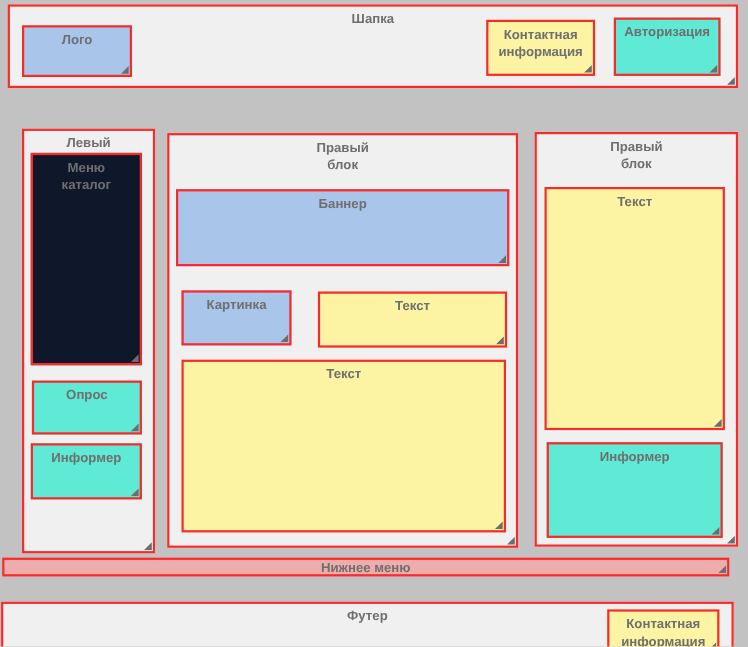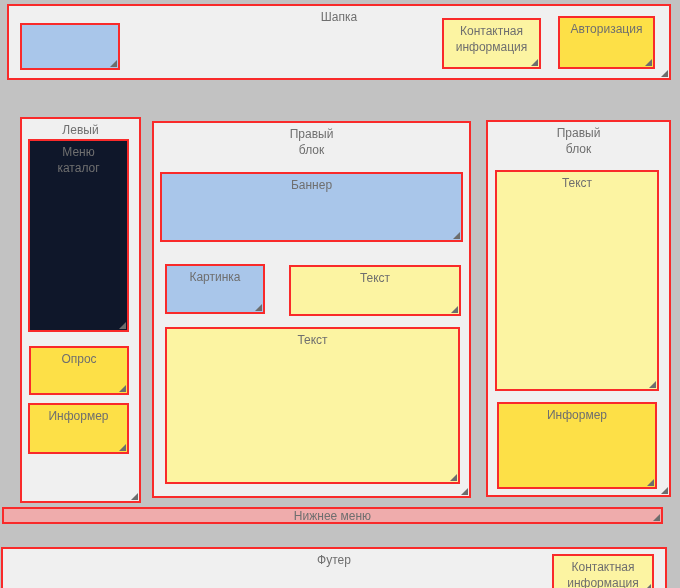--- a/index.html
+++ b/index.html
@@ -1,26 +1,26 @@
 <!DOCTYPE html>
 <html><head>
 <meta charset="utf-8">
 <style>
   * { margin: 0; padding: 0; box-sizing: border-box; }
   html, body { background: #c2c2c2; }
   body { font-family: "Liberation Sans", sans-serif; }
   #canvas { position: relative; width: 680px; height: 588px; background: #c2c2c2; overflow: hidden; }
 
   .sec, .box { position: absolute; border: 2px solid #f92a2a; }
-  .sec { background: #f0f0f0; }
+  .sec { background: #f0f0f0; font-weight: bold; }
   .fill-pink   { background: #efacac; }
   .fill-pink2  { background: #0f172a; }
   .fill-blue   { background: #a9c6ea; }
   .fill-yellow { background: #fcf4a2; }
-  .fill-green  { background: #fde047; }
+  .fill-green  { background: #5eead4; }
 
   .lbl { display: block; text-align: center; color: #6f6f6f; font-size: 12px; line-height: 16px; padding-top: 3px; }
   .narrow { width: 64px; margin: 0 auto; padding-top: 3px; }
   .bar { display: flex; align-items: center; justify-content: center; }
   .bar .lbl { padding-top: 0; }
 
   .handle { position: absolute; right: 1px; bottom: 1px; width: 0; height: 0;
             border-bottom: 7px solid #6d6d6d; border-left: 7px solid transparent; }
 
   
@@ -48,20 +48,21 @@
   #contact-ftr    { left: 549px; top: 5px;   width: 102px; height: 40px; }
 </style>
 </head>
 <body>
 
 <div id="canvas">
 
   <div id="header" class="sec">
     <span class="lbl">Шапка</span>
     <div id="logo" class="box fill-blue">
+      <span class="lbl">Лого</span>
       <span class="handle"></span>
     </div>
     <div id="contact-hdr" class="box fill-yellow">
       <span class="lbl">Контактная информация</span>
       <span class="handle"></span>
     </div>
     <div id="auth" class="box fill-green">
       <span class="lbl">Авторизация</span>
       <span class="handle"></span>
     </div>

